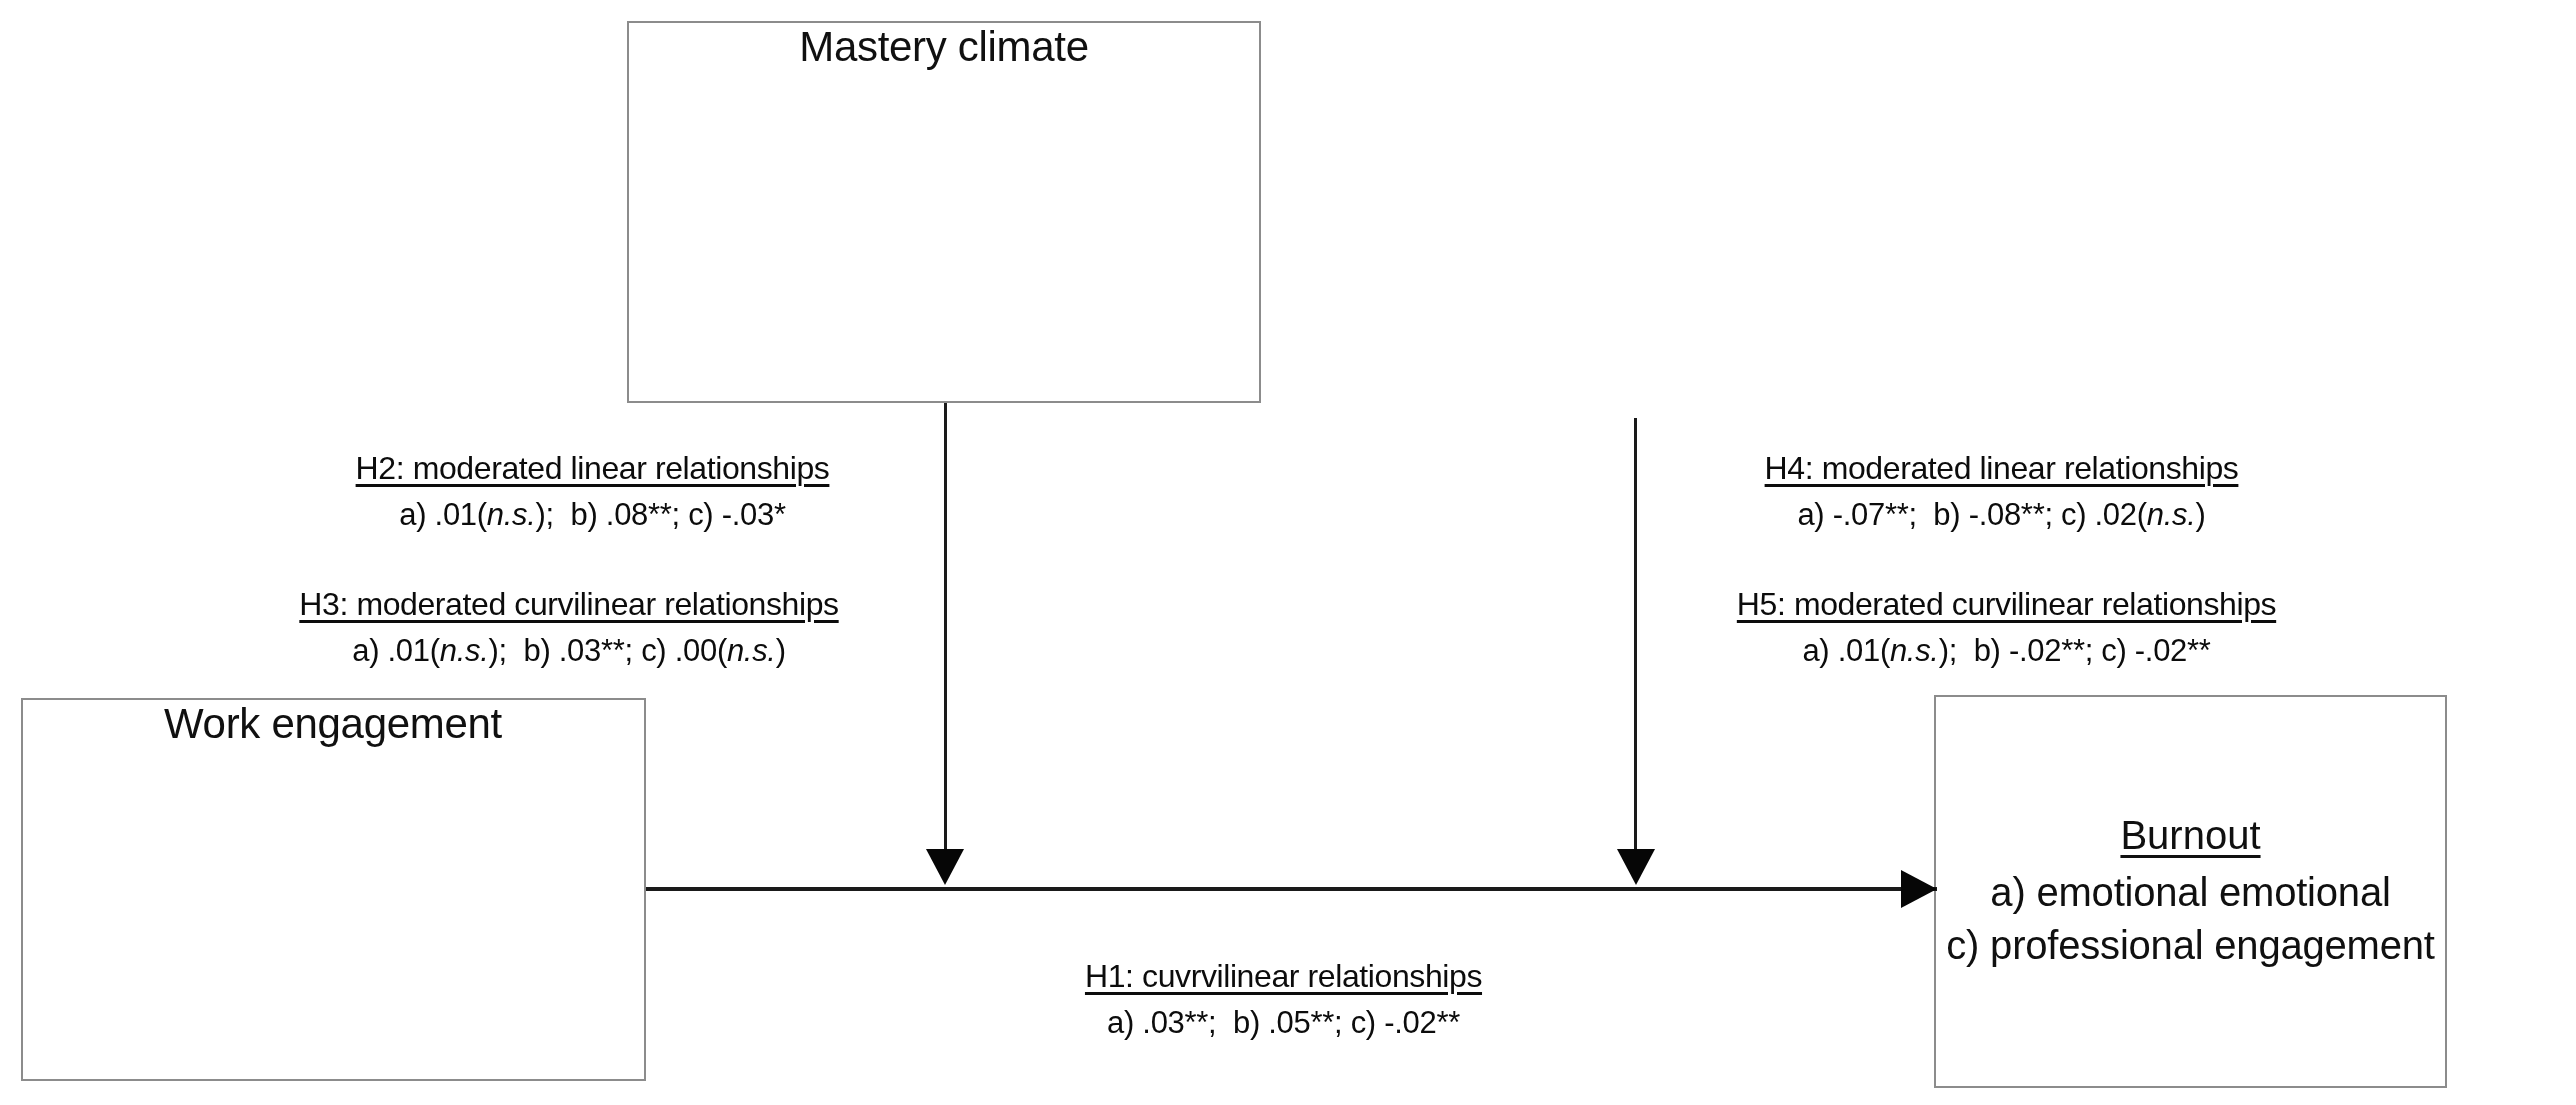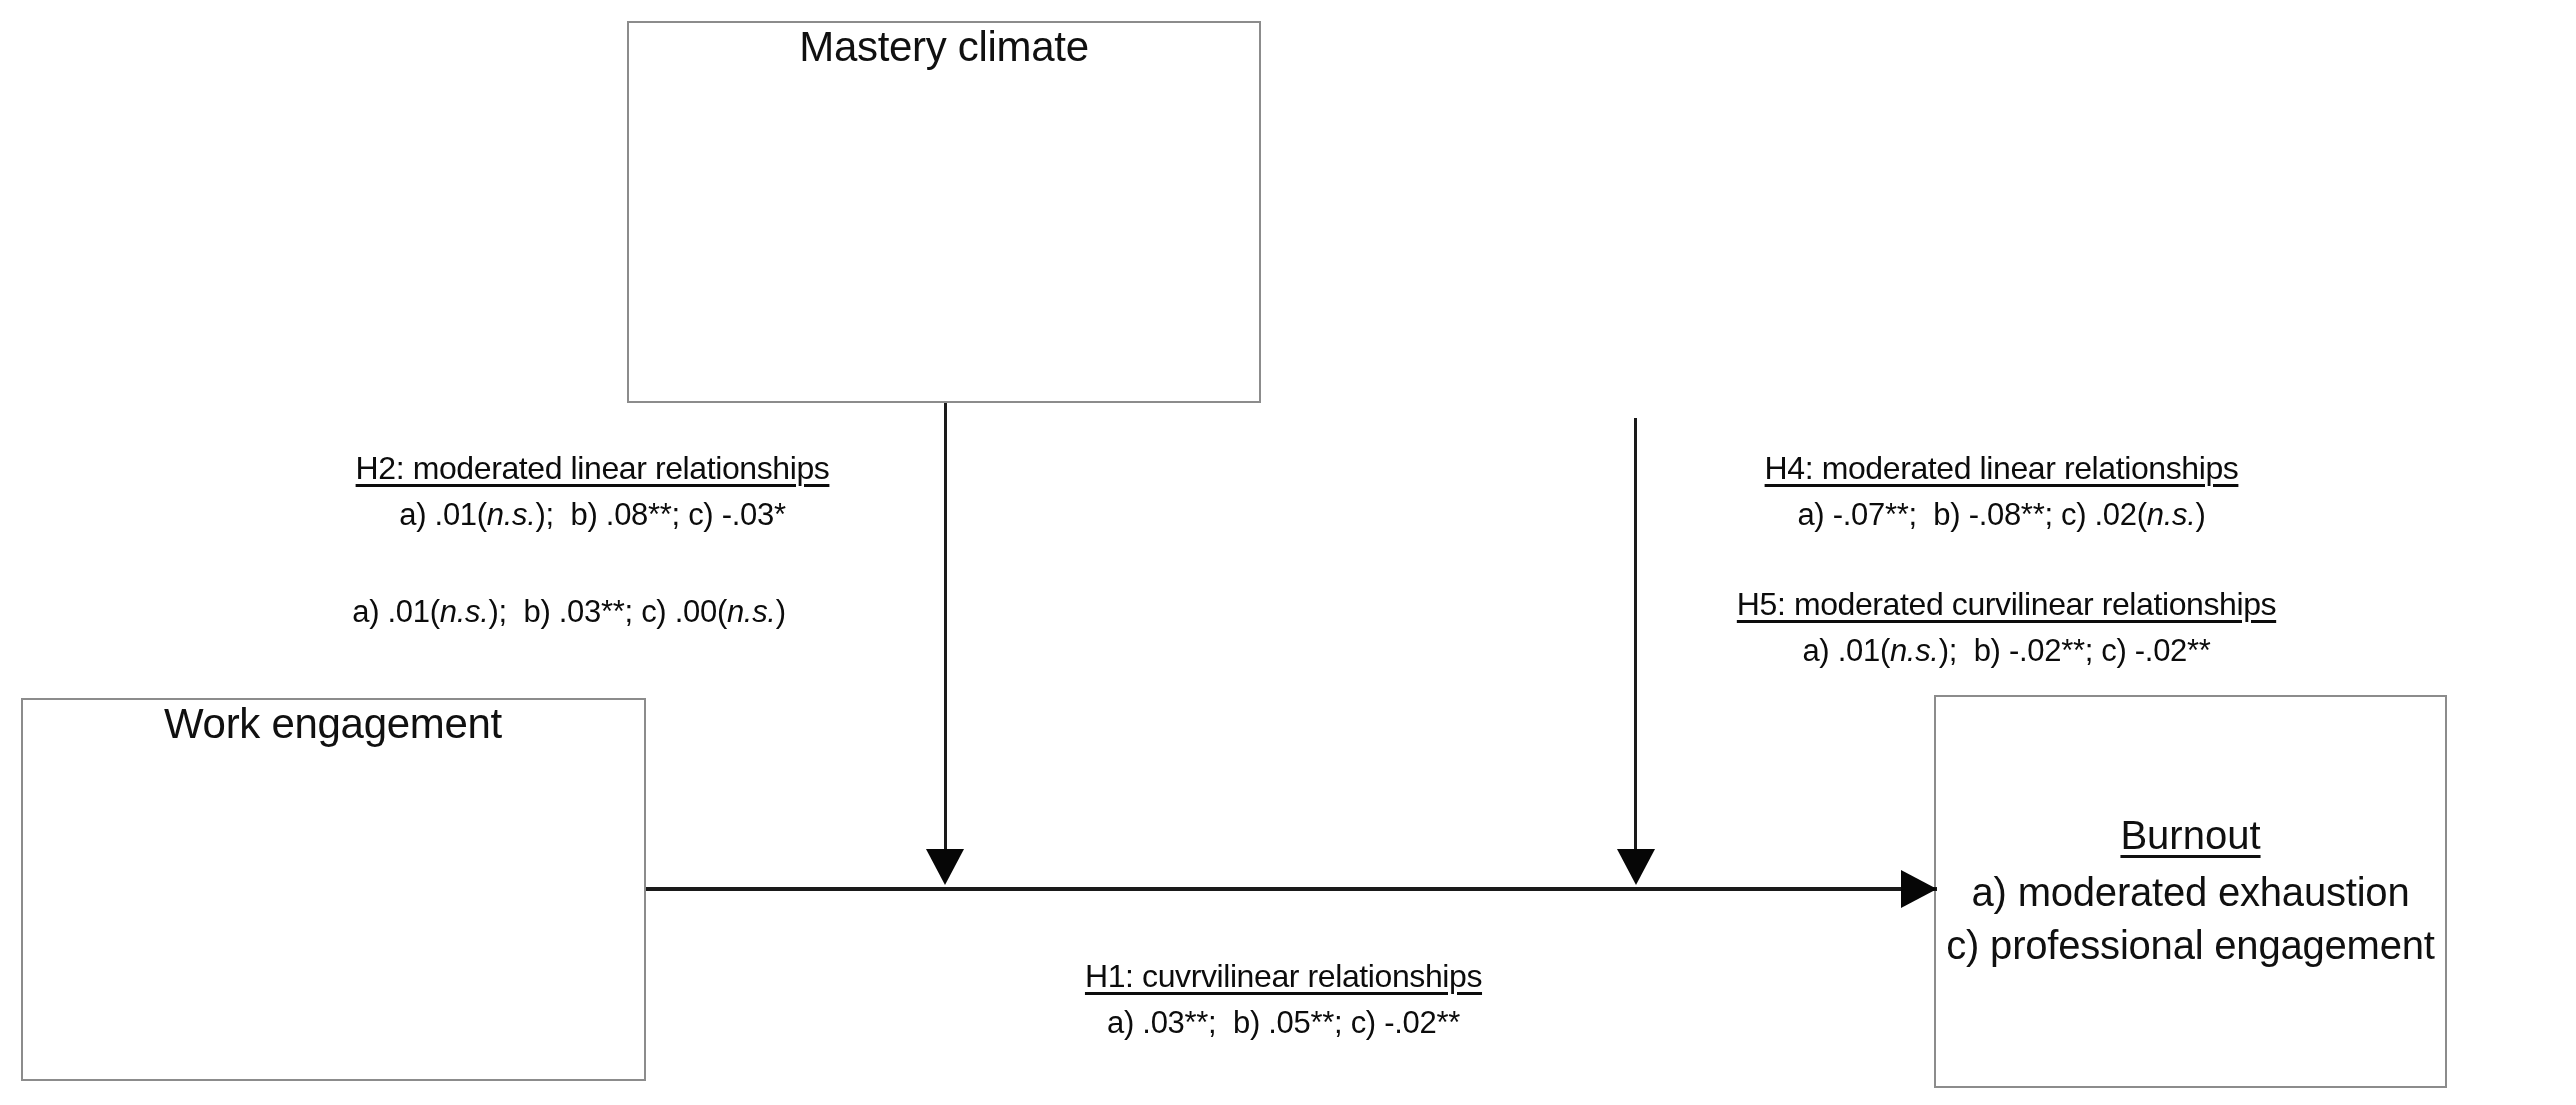--- a/index.html
+++ b/index.html
@@ -142,40 +142,41 @@
   </div>
 
 
   <div class="node-box" id="box-engagement">
     <span class="node-label">Work engagement</span>
   </div>
 
   <div class="node-box" id="box-burnout">
     <div class="burnout-inner">
       <div class="burnout-title">Burnout</div>
-      <div class="burnout-item">a) moderated exhaustion</div>
+      <div class="burnout-item">a) emotional emotional</div>
       <div class="burnout-item">c) professional engagement</div>
     </div>
   </div>
 
   <div class="v-line" id="vline-mastery"></div>
   <div class="arrow-down" id="arrow-mastery"></div>
 
   <div class="v-line" id="vline-perf"></div>
   <div class="arrow-down" id="arrow-perf"></div>
 
   <div class="h-line" id="hline-main"></div>
   <div class="arrow-right" id="arrow-main"></div>
 
   <div class="hyp-block" id="hyp-h2">
     <div class="hyp-title">H2: moderated linear relationships</div>
     <div class="hyp-values">a) .01(<i>n.s.</i>);&nbsp; b) .08**; c) -.03*</div>
   </div>
 
   <div class="hyp-block" id="hyp-h3">
+    <div class="hyp-title">H3: moderated curvilinear relationships</div>
     <div class="hyp-values">a) .01(<i>n.s.</i>);&nbsp; b) .03**; c) .00(<i>n.s.</i>)</div>
   </div>
 
   <div class="hyp-block" id="hyp-h4">
     <div class="hyp-title">H4: moderated linear relationships</div>
     <div class="hyp-values">a) -.07**;&nbsp; b) -.08**; c) .02(<i>n.s.</i>)</div>
   </div>
 
   <div class="hyp-block" id="hyp-h5">
     <div class="hyp-title">H5: moderated curvilinear relationships</div>

